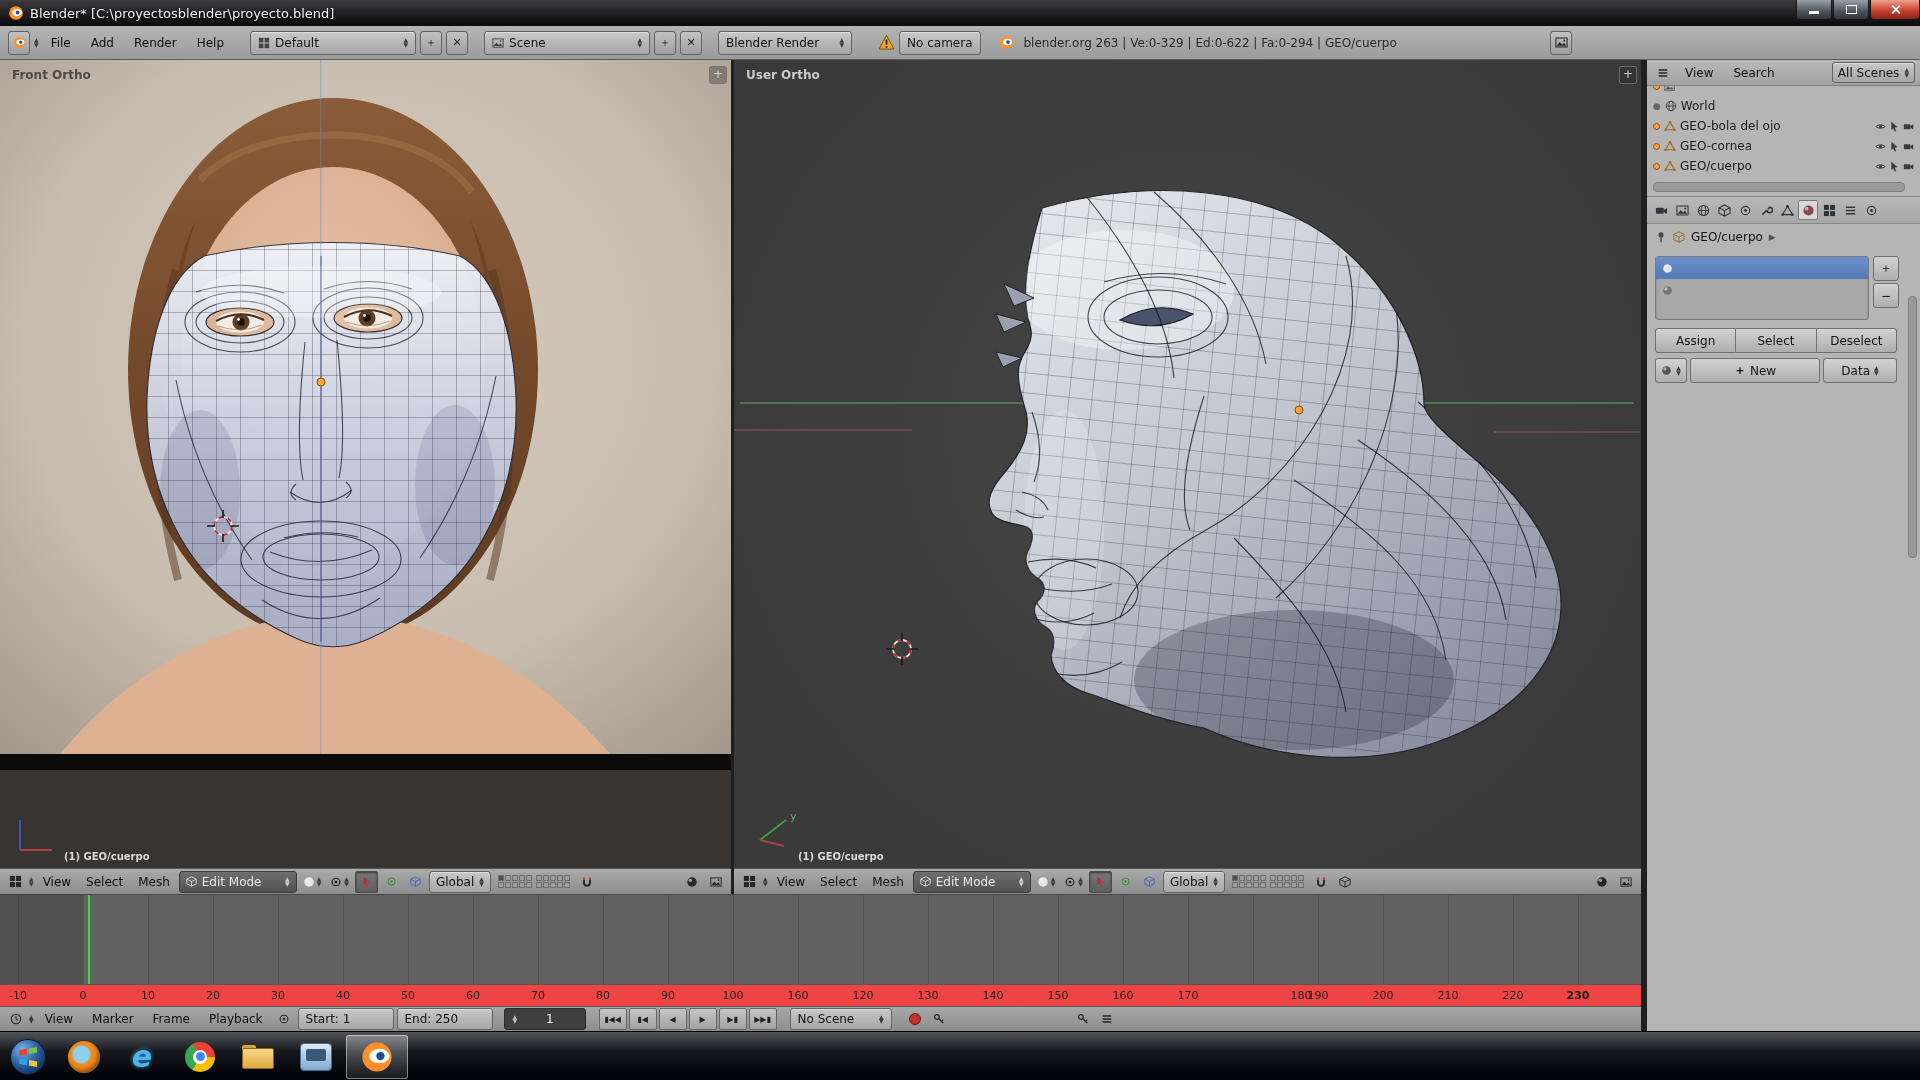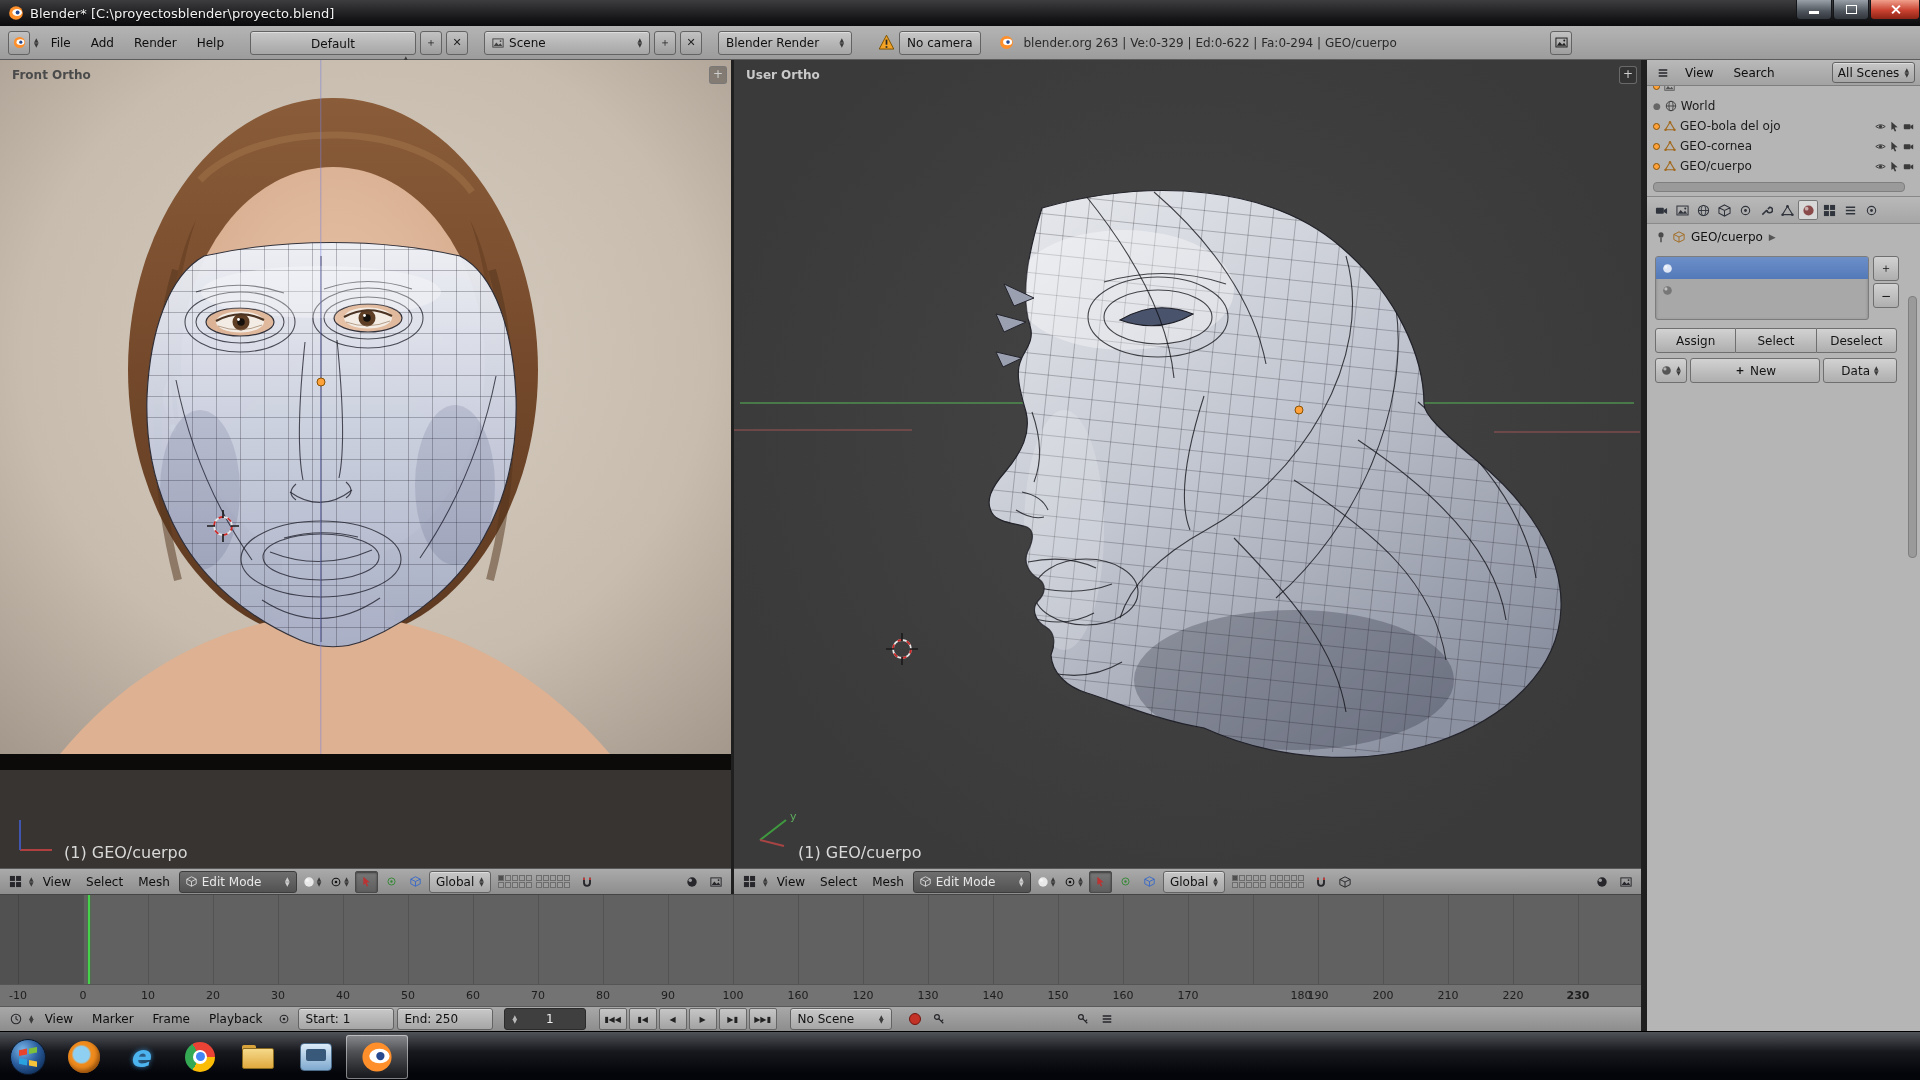--- a/index.html
+++ b/index.html
@@ -32,21 +32,21 @@
   .sqbtn{width:20px;height:22px;display:inline-flex;align-items:center;justify-content:center;
          background:linear-gradient(#c2c2c2,#9e9e9e);border:1px solid #636363;border-radius:3px;color:#222;font-size:11px;}
   .ud{display:inline-flex;flex-direction:column;line-height:4.5px;color:#3a3a3a;font-size:6px;}
   .ud::before{content:"▲";} .ud::after{content:"▼";}
   .stats{color:#2a2a2a;margin-left:6px;}
   
   #vp-left{left:0;top:60px;width:731px;height:834px;background:#383431;}
   #vp-right{left:734px;top:60px;width:907px;height:834px;background:radial-gradient(ellipse at 50% 45%,#454545 0%,#3a3a3a 75%);}
   .vgap{background:#1f1f1f;}
   .vp-label{position:absolute;left:12px;top:8px;font-size:12px;font-weight:bold;}
-  .obj-label{position:absolute;left:64px;bottom:32px;color:#d9d9d9;font-size:16px;}
+  .obj-label{position:absolute;left:64px;bottom:32px;color:#d9d9d9;font-size:10px;font-weight:bold;}
   .plus-handle{position:absolute;width:16px;height:16px;border:1px solid rgba(120,120,120,.8);
                border-radius:3px;color:#cfcfcf;font-size:12px;line-height:14px;text-align:center;background:rgba(40,40,40,.35);}
   
   .vp-header{position:absolute;left:0;bottom:0;width:100%;height:26px;box-sizing:border-box;
              background:linear-gradient(#aaaaaa,#8d8d8d);border-top:1px solid #585858;
              display:flex;align-items:center;gap:3px;padding:0 5px;}
   .vp-header .menu-lbl{padding:0 6px;}
   .dd-dark{display:inline-flex;align-items:center;gap:5px;height:20px;padding:0 6px;
            background:linear-gradient(#6e6e6e,#525252);border:1px solid #3c3c3c;border-radius:3px;color:#e8e8e8;}
   .dd-dark .ud{color:#d0d0d0;}
@@ -75,21 +75,21 @@
   .slotlist{position:absolute;left:8px;width:212px;height:62px;background:#a8a8a8;border:1px solid #7c7c7c;
             border-radius:3px;overflow:hidden;box-shadow:inset 0 1px 3px rgba(0,0,0,.25);}
   .slotrow{height:22px;display:flex;align-items:center;gap:5px;padding:0 6px;}
   .slotrow.sel{background:linear-gradient(#6c8fc9,#5379b8);color:#fff;}
   
   #timeline{left:0;top:894px;width:1641px;height:137px;background:#616161;}
   #tl-track{position:absolute;left:0;top:0;width:1641px;height:90px;border-top:1px solid #454545;overflow:hidden;}
   .gline{position:absolute;top:0;width:1px;height:90px;background:rgba(0,0,0,.14);}
   #prezero{position:absolute;left:0;top:0;width:83px;height:90px;background:rgba(0,0,0,.16);}
   #cfline{position:absolute;left:88px;top:0;width:2px;height:90px;background:#46d24a;box-shadow:0 0 2px #2a8f2d;}
-  #tl-ruler{position:absolute;left:0;top:90px;width:1641px;height:22px;background:#737373;border-top:1px solid #555;overflow:hidden;}
+  #tl-ruler{position:absolute;left:0;top:90px;width:1641px;height:22px;background:#ef4444;border-top:1px solid #555;overflow:hidden;}
   .rlab{position:absolute;top:4px;transform:translateX(-50%);font-size:11px;color:#1d1d1d;}
   #tl-header{position:absolute;left:0;top:112px;width:1641px;height:25px;background:linear-gradient(#a8a8a8,#8d8d8d);
              border-top:1px solid #5a5a5a;display:flex;align-items:center;gap:3px;padding:0 5px;box-sizing:border-box;}
   .pbbtn{min-width:22px;height:20px;display:inline-flex;align-items:center;justify-content:center;
          background:linear-gradient(#c6c6c6,#a2a2a2);border:1px solid #666;border-radius:2px;font-size:8px;color:#222;padding:0 2px;}
   .framebox{display:inline-flex;align-items:center;gap:6px;height:20px;padding:0 8px;background:#3f3f3f;
             border:1px solid #2b2b2b;border-radius:3px;color:#efefef;}
   
   #taskbar{left:0;top:1031px;width:1920px;height:49px;
            background:linear-gradient(rgba(110,115,125,.55),rgba(20,22,28,.9) 40%,#04050a 85%);
@@ -222,21 +222,21 @@
     <div class="sqbtn">
       <svg class="ic" width="13" height="13" viewBox="0 0 14 14">
           <use href="#s-blender"></use>
         </svg>
     </div>
     <span class="ud"></span>
     <span class="menu-lbl">File</span>
     <span class="menu-lbl">Add</span>
     <span class="menu-lbl">Render</span>
     <span class="menu-lbl">Help</span>
-    <div class="field" style="width:150px;margin-left:14px;flex-direction:column;">
+    <div class="field" style="width:150px;margin-left:14px;">
       <svg class="ic" width="12" height="12" viewBox="0 0 14 14" style="color:#444">
           <use href="#s-grid4"></use>
         </svg>
       <span>Default</span>
       <span class="ud" style="margin-left:auto"></span>
     </div>
     <div class="sqbtn">＋</div>
     <div class="sqbtn">✕</div>
     <div class="field" style="width:150px;margin-left:12px;">
       <svg class="ic" width="12" height="12" viewBox="0 0 14 14" style="color:#444">

